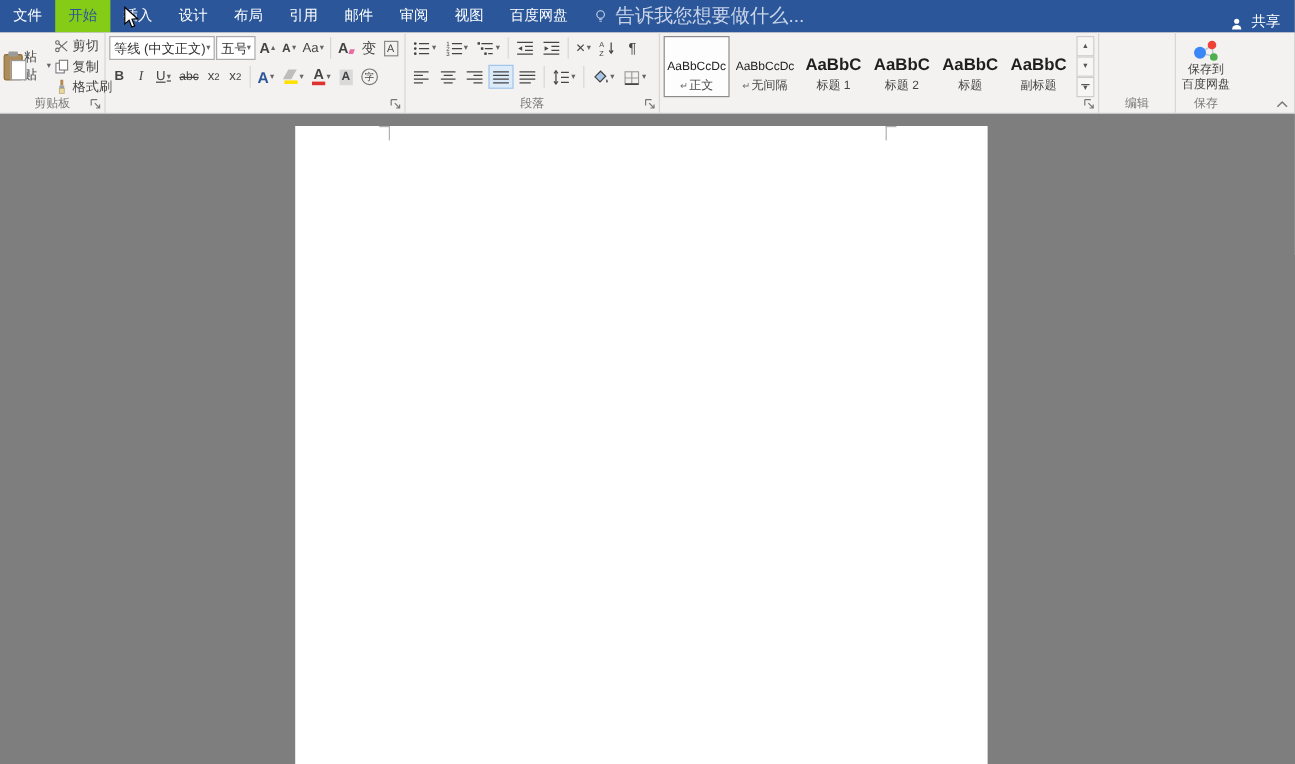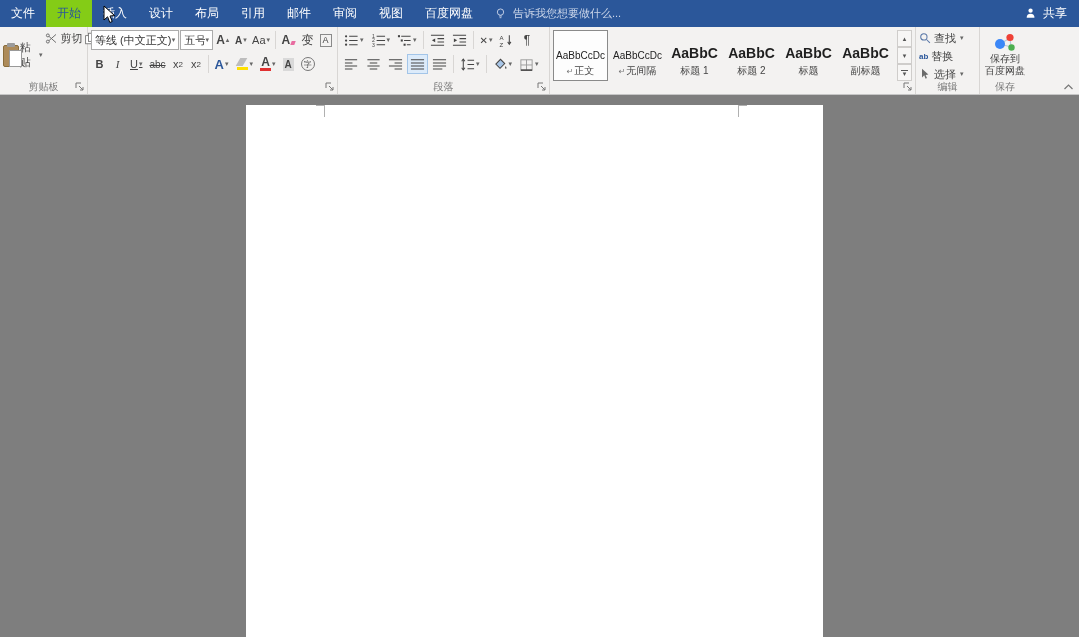--- a/index.html
+++ b/index.html
@@ -4,22 +4,22 @@
 <style>
   * { box-sizing: border-box; margin: 0; padding: 0; }
   html,body { width:1079px; height:637px; overflow:hidden; }
   body { font-family:"Liberation Sans","DejaVu Sans",sans-serif; font-size:12px; }
   .app { position:relative; width:1079px; height:637px; background:#7e7e7e; }
 
   
   .titlebar { display:flex; align-items:stretch; height:27px; background:#2b579a; color:#fff; }
   .tab { display:flex; align-items:center; padding:0 11px; font-size:12px; white-space:nowrap; cursor:default; }
   .tab.selected { background:#84cc16; color:#2b579a; }
-  .tellme { display:flex; align-items:center; gap:6px; margin-left:10px; color:#c9d4e8; font-size:11px; white-space:nowrap; }
-  .share { margin-left:auto; display:flex; align-items:center; gap:5px; padding:0 12px; white-space:nowrap; }
+  .tellme { display:flex; align-items:center; gap:6px; margin-left:10px; color:#c9d4e8; font-size:16px; white-space:nowrap; }
+  .share { margin-left:auto; display:flex; align-items:flex-end; gap:5px; padding:0 12px; white-space:nowrap; }
 
   
   .ribbon { position:relative; display:flex; height:68px; background:#f3f2f1; border-bottom:1px solid #c6c6c6; }
   .group { position:relative; display:flex; flex-direction:column; border-right:1px solid #d8d6d4; padding:3px 3px 14px 3px; }
   .group-footer { position:absolute; bottom:0; left:0; right:0; height:14px; line-height:13px; text-align:center; font-size:10px; color:#7a7a7a; }
   .dlg { position:absolute; right:2px; bottom:2px; width:10px; height:10px; cursor:pointer; }
   .rows { display:flex; flex-direction:column; justify-content:center; gap:4px; }
   .hrow { display:flex; align-items:center; gap:1px; }
   .tbtn { height:20px; min-width:17px; display:inline-flex; align-items:end; justify-content:center; align-items:center; font-size:11px; color:#444; padding:0 2px; border:1px solid transparent; cursor:pointer; white-space:nowrap; }
   .tbtn.sel { background:#dcebfa; border-color:#a3c5e8; }
@@ -30,21 +30,21 @@
   svg.icn { display:block; }
 
   
   .g-clipboard { width:88px; }
   .clip-wrap { display:flex; gap:2px; }
   .paste-btn { width:40px; height:50px; display:flex; align-items:center; justify-content:flex-start; gap:2px; cursor:pointer; font-size:11px; color:#444; }
   .clip-icon { position:relative; width:20px; height:24px; margin-top:1px; }
   .clip-board { position:absolute; left:0; top:1px; width:16px; height:22px; background:#ad8b5a; border:1px solid #8a6d3b; border-radius:2px; }
   .clip-top { position:absolute; left:4px; top:-1px; width:8px; height:4px; background:#9b9b9b; border-radius:1px; }
   .clip-page { position:absolute; left:6px; top:6px; width:13px; height:17px; background:#fff; border:1px solid #999; }
-  .clip-col { display:flex; flex-direction:row; gap:1px; }
+  .clip-col { display:flex; flex-direction:column; gap:1px; }
   .sbtn { display:flex; align-items:center; gap:3px; height:16px; font-size:11px; color:#444; cursor:pointer; white-space:nowrap; }
 
   
   .g-font { width:250px; }
   .bigA { font-size:12px; font-weight:bold; }
   .smallA { font-size:10px; font-weight:bold; }
   .eraser { display:inline-block; width:6px; height:4px; background:#e86ca0; transform:skewX(-20deg); margin-left:1px; margin-top:6px; }
   .boxA { border:1px solid #8a8a8a; font-size:9px; line-height:11px; padding:0 2px; }
   .fx-a { color:#2b579a; font-weight:bold; font-size:13px; }
   .colbar { position:relative; display:inline-flex; flex-direction:column; align-items:center; }
@@ -428,45 +428,20 @@
       </div>
       <span class="dlg">
         <svg class="icn" width="10" height="10" viewBox="0 0 10 10" stroke="#777" fill="none" stroke-width="1">
           <path d="M1 1 h5 M1 1 v5"></path>
             <path d="M4 4 l4 4 M8 5 v3 h-3"></path>
         </svg>
       </span>
     </div>
 
     <div class="group g-edit">
-      <div class="rows" style="gap:2px">
-        <div class="edit-row">
-          <span>
-            <svg class="icn" width="12" height="12" viewBox="0 0 16 16" stroke="#5a78a8" fill="none" stroke-width="1.4">
-              <circle cx="6.5" cy="6.5" r="4.2"></circle>
-                <line x1="10" y1="10" x2="14.5" y2="14.5"></line>
-            </svg>
-          </span>
-          <span>查找</span>
-          <span class="car">▾</span>
-        </div>
-        <div class="edit-row">
-          <span style="font-size:8px;color:#2b579a;font-weight:bold">ab</span>
-          <span>替换</span>
-        </div>
-        <div class="edit-row">
-          <span>
-            <svg class="icn" width="12" height="12" viewBox="0 0 16 16">
-              <path d="M4 1 L4 12.5 L7 9.8 L8.8 14.2 L10.6 13.4 L8.8 9.2 L12.5 8.8 Z" fill="#6b6b6b"></path>
-            </svg>
-          </span>
-          <span>选择</span>
-          <span class="car">▾</span>
-        </div>
-      </div>
       <div class="group-footer">编辑</div>
     </div>
 
     <div class="group g-save">
       <div class="save-btn">
         <span>
           <svg class="icn" width="26" height="22" viewBox="0 0 26 22">
             <path d="M8 13 L18 7 M18 7 L19 16 M8 13 L19 16" stroke="#b9c6d8" stroke-width="1.2" fill="none"></path>
             <circle cx="8" cy="13" r="5" fill="#3b87f7"></circle>
             <circle cx="18" cy="6.5" r="3.6" fill="#ef4136"></circle>

